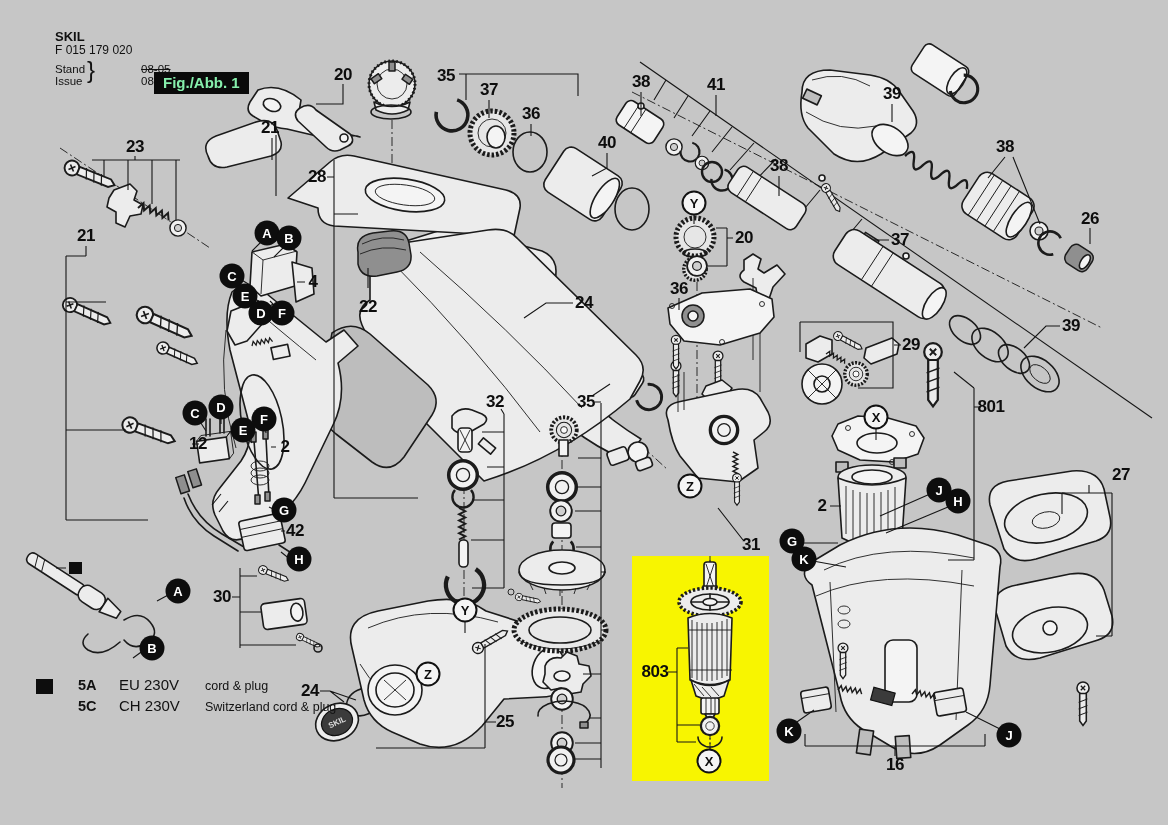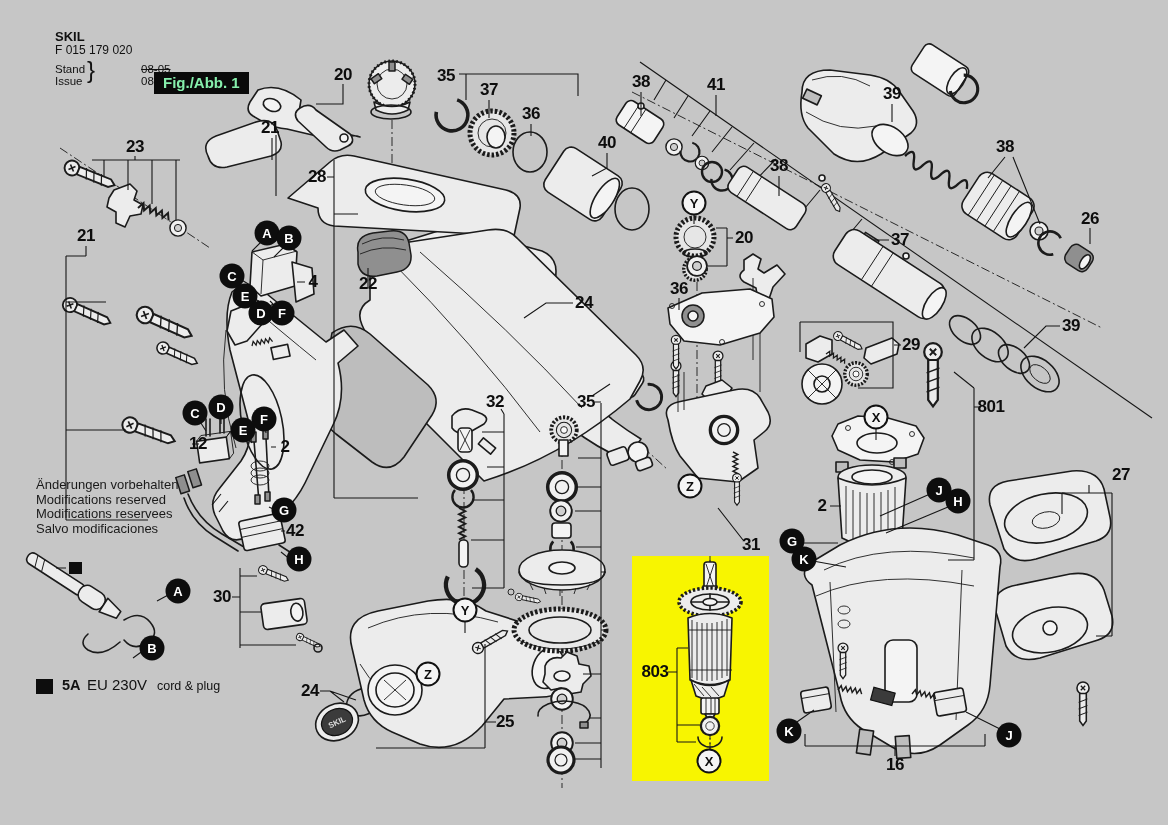--- a/index.html
+++ b/index.html
@@ -31,21 +31,21 @@
   #rev .lbls div{line-height:12px;}
   #rev .brace{font-size:24px;font-weight:200;margin:0 2px;}
   #rev .vals div{line-height:12px;padding-left:44px;}
   .strike{text-decoration:line-through;}
   #figbox{position:absolute;left:154px;top:72px;background:#0a0a0a;color:#86efac;
           font-weight:bold;font-size:15px;padding:2px 9px 3px 9px;}
   
   #notes{position:absolute;left:36px;top:478px;font-size:13px;line-height:14.5px;color:#1a1a1a;}
   
   #legend{position:absolute;left:36px;top:676px;}
-  #legend .lrow{display:flex;align-items:baseline;height:20.5px;}
+  #legend .lrow{display:flex;align-items:baseline;height:20.5px;gap:16px;}
   #legend .sq{width:17px;height:15px;background:#0d0d0d;align-self:center;margin-right:9px;}
   #legend .sq.empty{background:transparent;}
   #legend .code{font-weight:bold;font-size:14.5px;width:25px;}
   #legend .volt{font-size:15px;width:70px;}
   #legend .note{font-size:12.5px;}
   #sqmark{position:absolute;left:69px;top:562px;width:13px;height:12px;background:#0d0d0d;}
 </style>
 </head>
 <body>
 
@@ -536,21 +536,21 @@
       <div class="plabel" style="left: 892px; top: 94px;">39</div>
       <div class="plabel" style="left: 779px; top: 166px;">38</div>
       <div class="plabel" style="left: 1005px; top: 147px;">38</div>
       <div class="plabel" style="left: 1090px; top: 219px;">26</div>
       <div class="plabel" style="left: 900px; top: 240px;">37</div>
       <div class="plabel" style="left: 1071px; top: 326px;">39</div>
       <div class="plabel" style="left: 135px; top: 147px;">23</div>
       <div class="plabel" style="left: 270px; top: 128px;">21</div>
       <div class="plabel" style="left: 317px; top: 177px;">28</div>
       <div class="plabel" style="left: 86px; top: 236px;">21</div>
-      <div class="plabel" style="left: 368px; top: 284px;">22</div>
+      <div class="plabel" style="left: 368px; top: 307px;">22</div>
       <div class="plabel" style="left: 313px; top: 282px;">4</div>
       <div class="plabel" style="left: 584px; top: 303px;">24</div>
       <div class="plabel" style="left: 744px; top: 238px;">20</div>
       <div class="plabel" style="left: 679px; top: 289px;">36</div>
       <div class="plabel" style="left: 911px; top: 345px;">29</div>
       <div class="plabel" style="left: 991px; top: 407px;">801</div>
       <div class="plabel" style="left: 1089px; top: 475px; margin-left: 32px;">27</div>
       <div class="plabel" style="left: 822px; top: 506px;">2</div>
       <div class="plabel" style="left: 751px; top: 545px;">31</div>
       <div class="plabel" style="left: 495px; top: 402px;">32</div>
@@ -601,31 +601,31 @@
     </div>
     <div class="brace">}</div>
     <div class="vals">
       <div class="strike">08-05</div>
       <div>08-06-04</div>
     </div>
   </div>
 </div>
 <div id="figbox">Fig./Abb. 1</div>
 
-<div id="notes">
-  <div>Änderungen vorbehalten</div>
-  <div>Modifications reserved</div>
-  <div>Modifications reservees</div>
-  <div>Salvo modificaciones</div>
-</div>
 
 <div id="sqmark"></div>
 
 <div id="legend">
   <div class="lrow">
     <span class="sq"></span>
     <span class="code">5A</span>
     <span class="volt">EU 230V</span>
     <span class="note">cord &amp; plug</span>
   </div>
+  <div class="lrow">
+    <span class="sq empty"></span>
+    <span class="code">5C</span>
+    <span class="volt">CH 230V</span>
+    <span class="note">Switzerland cord &amp; plug</span>
+  </div>
 </div>
 
 </div>
 
 </body></html>

